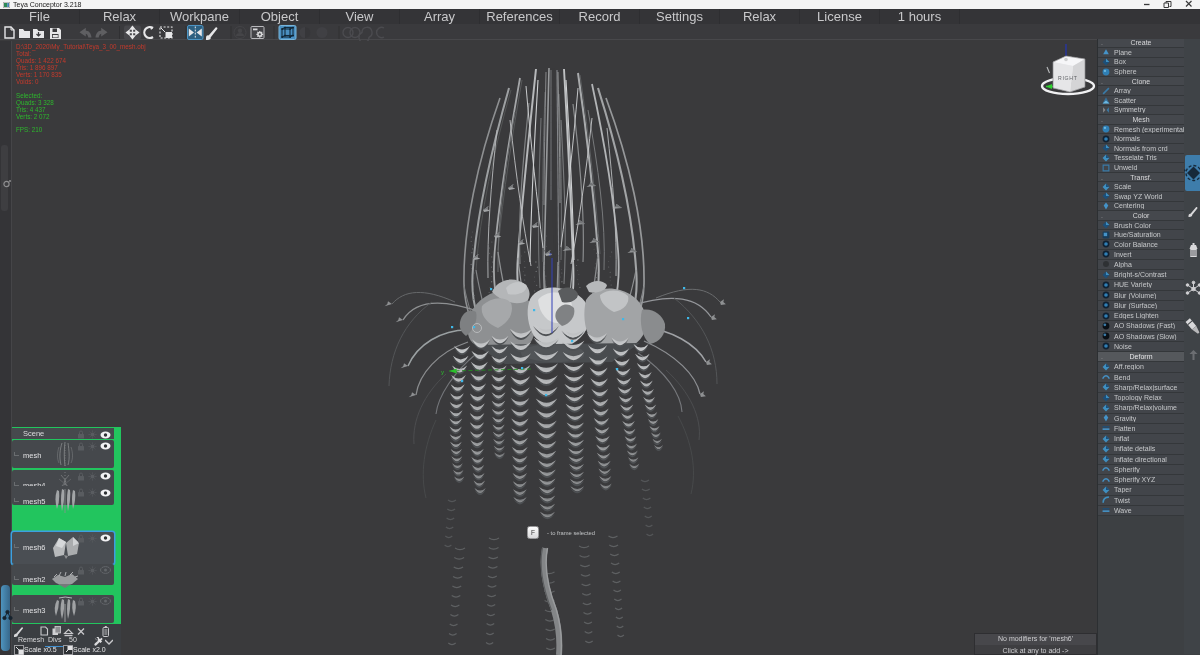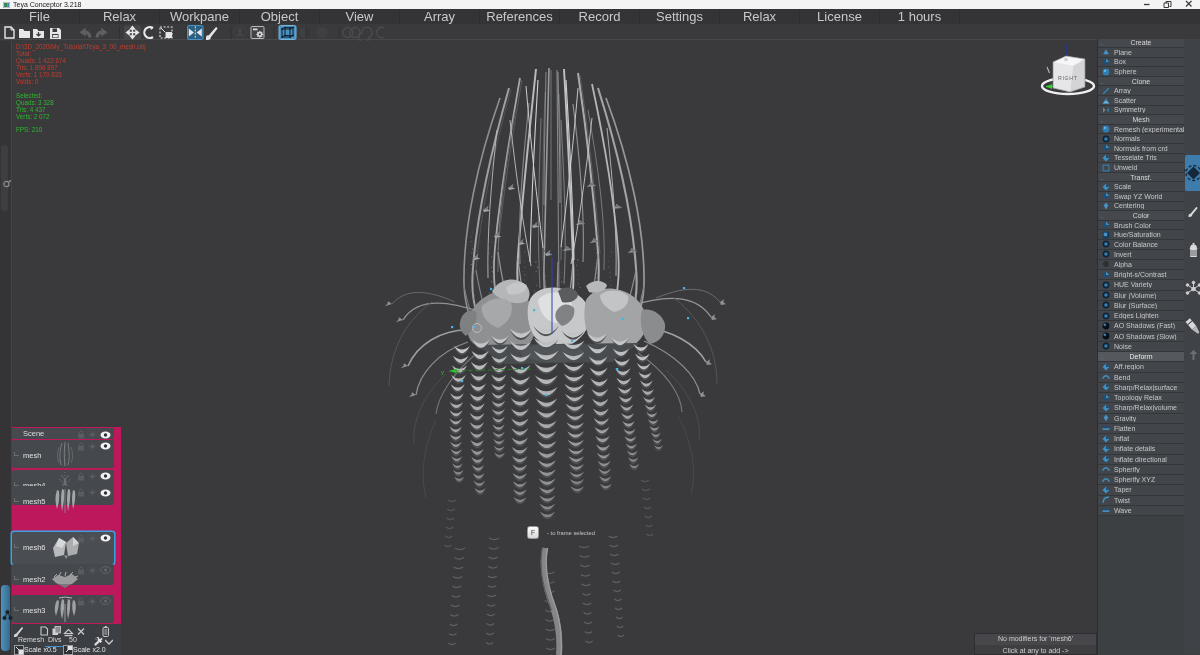--- a/index.html
+++ b/index.html
@@ -15,21 +15,21 @@
 #rlist{position:absolute;left:0;top:0;width:86px}
 .rrow{height:10.25px;display:flex;align-items:center;padding-left:4px;background:#42454a;border-bottom:1px solid #34373a;font-size:7px;color:#c6c8ca}
 .rrow svg{margin-right:4px}
 .rsm{height:9.6px}
 .rcat{justify-content:center;padding-left:0;background:#45484d;color:#d8d8da}
 .rcatd{background:#55585c;color:#e6e6e8}
 .cdot{position:absolute;left:3px;font-size:7px;color:#9a9a9e}
 .ctxt{font-size:7px}
 .itxt{white-space:nowrap;overflow:hidden}
 #ricol{position:absolute;left:86px;top:0;width:17px;height:615px;background:#3f4347}
-#scene{position:absolute;left:12px;top:427px;width:109px;height:228px;background:#be185d}
+#scene{position:absolute;left:12px;top:427px;width:109px;height:228px;background:#22c55e}
 #shead{position:absolute;left:0;top:1px;width:102px;height:11px;background:#46494d;font-size:7.5px;color:#dcdcde}
 #shead .t{position:absolute;left:11px;top:1px}
 .srow{position:absolute;left:0;width:102px;background:#45484c;border-radius:2px}
 .srow.sel{background:#4a4e53;box-shadow:0 0 0 1.5px #3da0e0}
 .conn{position:absolute;left:2px;top:12px;width:5px;height:4px;border-left:1px solid #6a6d70;border-bottom:1px solid #6a6d70}
 .slab{position:absolute;left:11px;top:11px;font-size:7.5px;color:#e0e0e2}
 .sthumb{position:absolute;left:33px;top:1px}
 .sicons{position:absolute;right:3px;top:2px;display:flex;gap:3px;align-items:center}
 #sfoot{position:absolute;left:12px;top:624px;width:109px;height:31px;background:#3b3e42}
 #remrow{position:absolute;left:0;top:12px;width:109px;height:10px;color:#d8d8da;font-size:7.5px}

